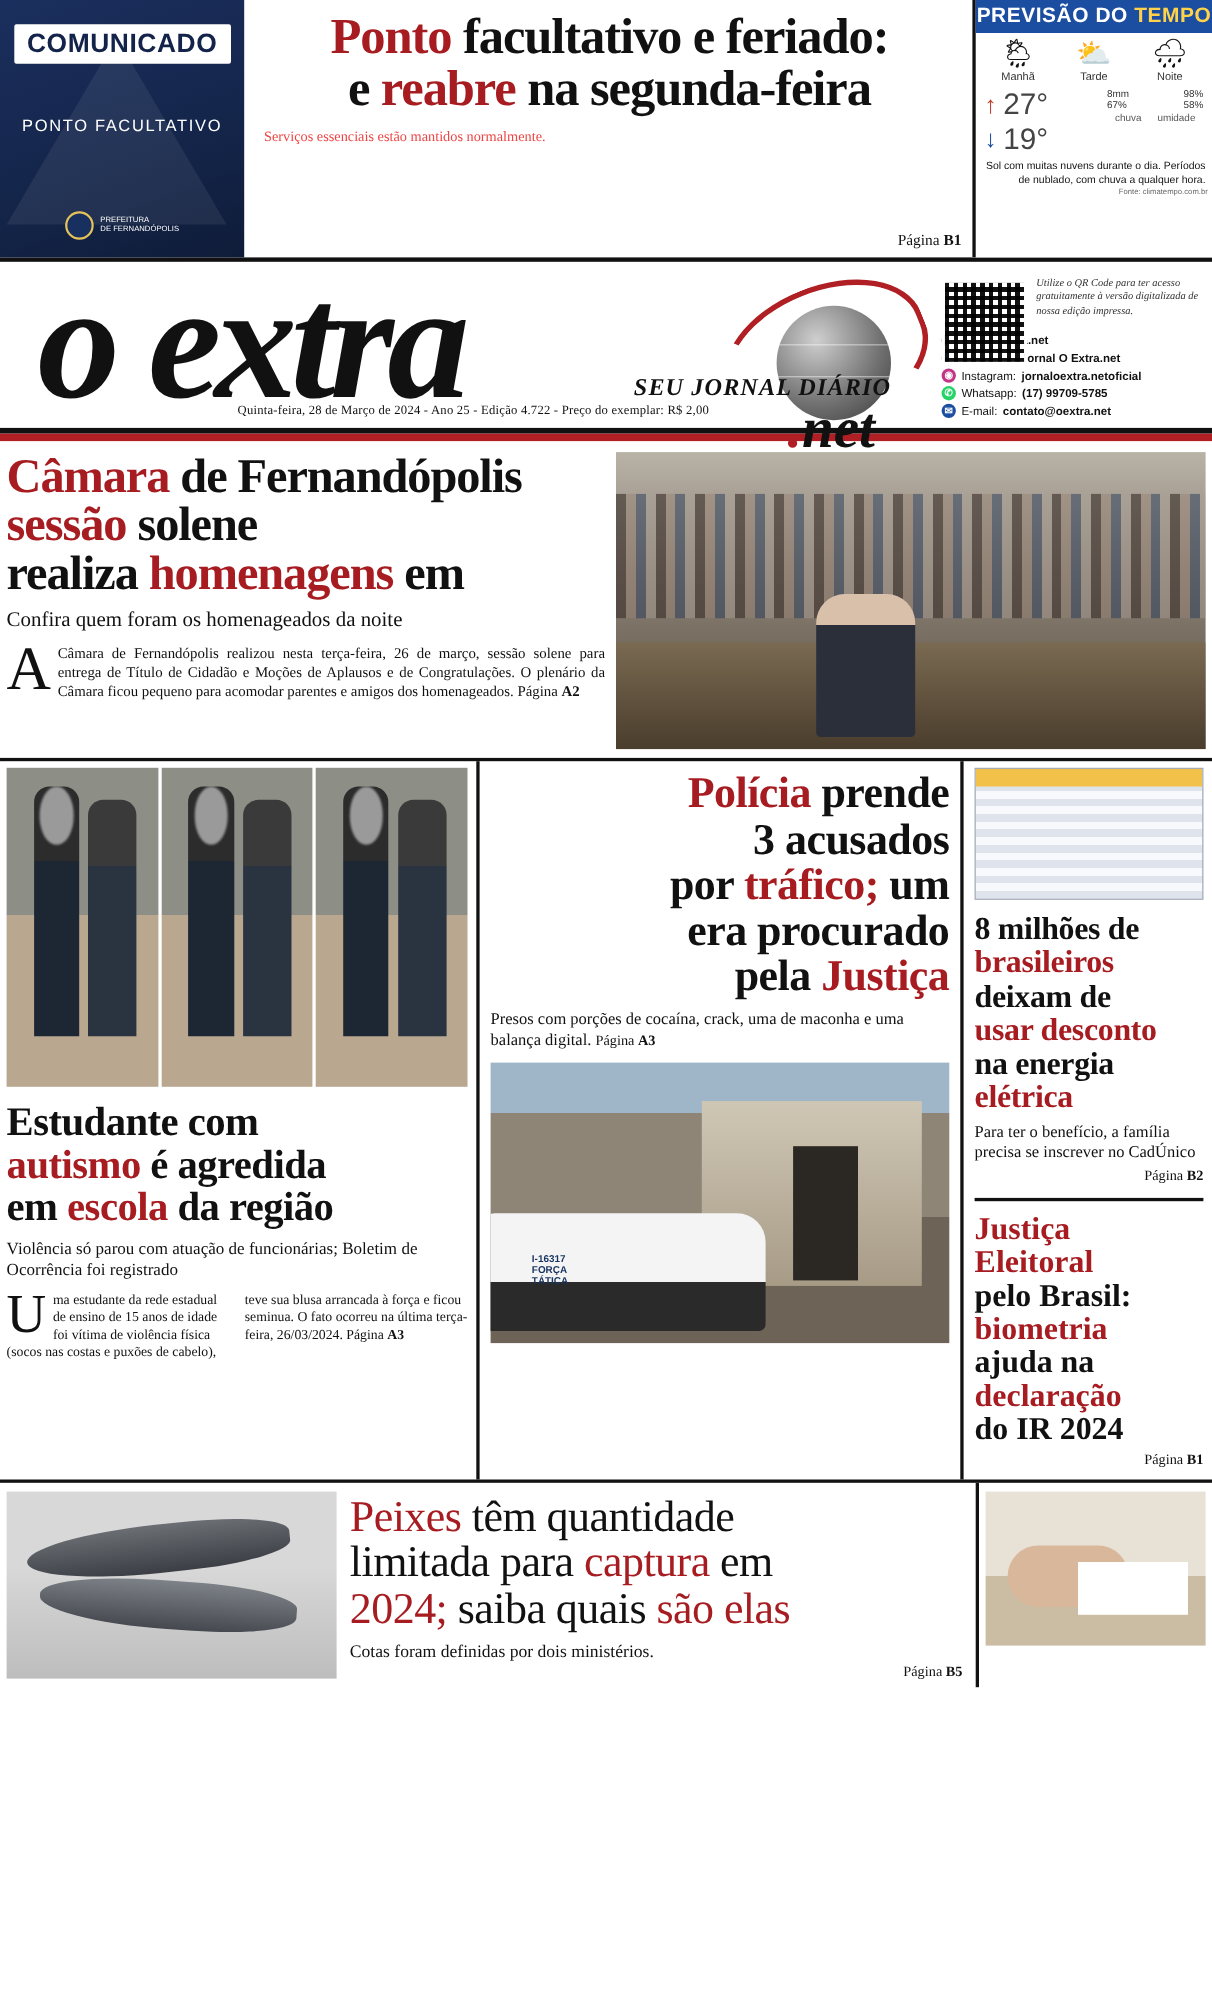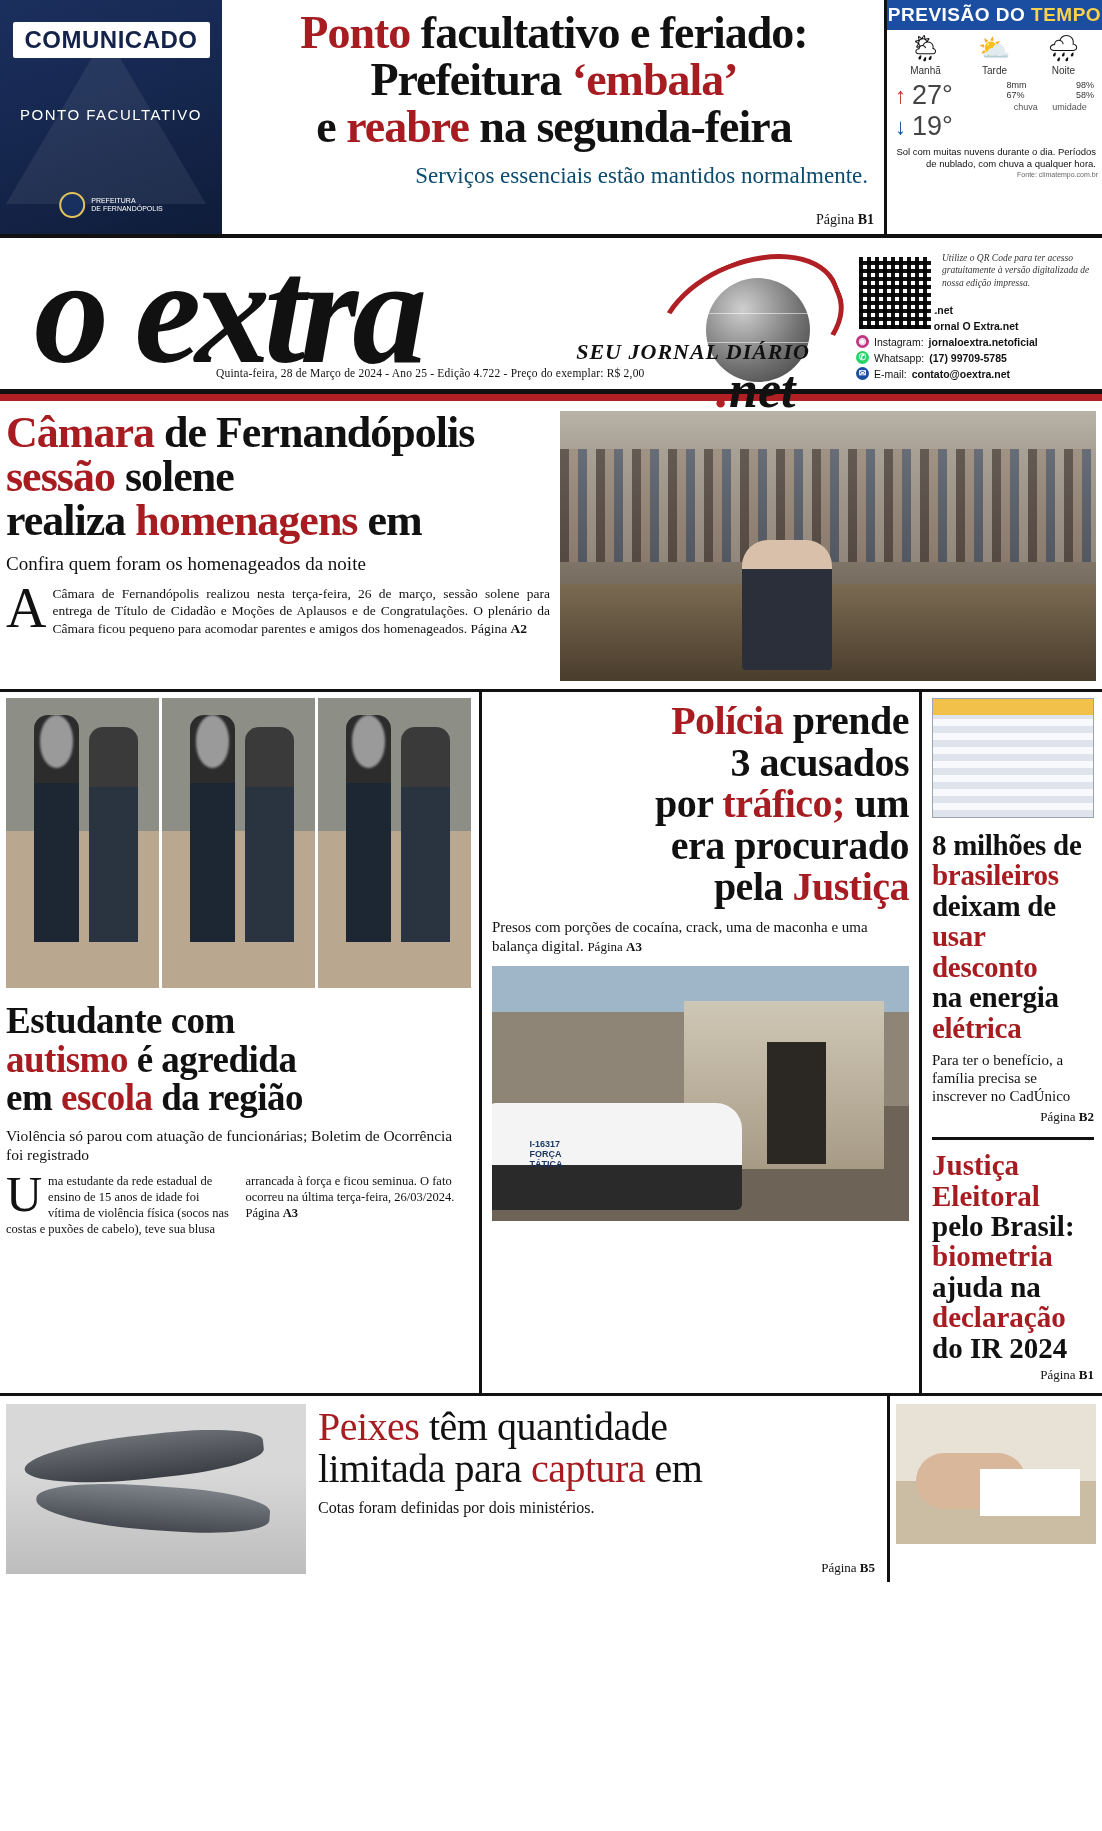--- a/index.html
+++ b/index.html
@@ -47,21 +47,21 @@
 
   .lead {
     flex: 1; padding: 10px 16px 0 18px; position: relative;
   }
   .lead h1 { margin:0; font-size:46px; line-height:1.02; font-weight:bold; letter-spacing:-1px; }
   .lead .l1 { text-align:center; }
   .lead .l2 { text-align:center; }
   .lead .l3 { text-align:center; }
   .red { color:#a71c20; }
   .lead .deck {
-    margin-top:12px; font-size:23px; text-align:right; color:#0c4a6e;
+    margin-top:12px; font-size:13px; text-align:left; color:#ef4444;
   }
   .lead .pag {
     position:absolute; right:10px; bottom:6px; font-size:14px;
   }
   .pag b { font-weight:bold; }
 
   .weather {
     width: 218px; background:#ffffff; border-left:3px solid #111; position:relative;
   }
   .weather .wtitle {
@@ -163,21 +163,21 @@
     background: linear-gradient(180deg,#7a6a52,#4a3d2c);
   }
   .sec1 .photo .man {
     position:absolute; left:34%; bottom:4%; width:90px; height:130px;
     background: linear-gradient(180deg,#d9c0ab 0 22%, #2b2f3a 22% 100%);
     border-radius:26px 26px 4px 4px;
   }
 
   
   .sec2 { display:flex; border-bottom:3px solid #111; }
-  .col-a { width:482px; border-right:3px solid #111; padding:6px 8px 10px 6px; }
+  .col-a { width:436px; border-right:3px solid #111; padding:6px 8px 10px 6px; }
   .col-b { width:440px; border-right:3px solid #111; padding:6px 10px 10px 10px; }
   .col-c { flex:1; padding:6px 8px 10px 10px; }
 
   .triptych { display:flex; gap:3px; height:290px; }
   .triptych .f { flex:1; position:relative; overflow:hidden;
     background: linear-gradient(180deg,#8d8f86 0 46%, #b9a78f 46% 100%); }
   .triptych .f .figA { position:absolute; left:18%; top:6%; width:30%; height:78%;
     background: linear-gradient(180deg,#2c2c2c 0 30%, #1d2733 30% 100%); border-radius:14px 14px 0 0; }
   .triptych .f .figB { position:absolute; right:14%; top:10%; width:32%; height:74%;
     background: linear-gradient(180deg,#3a3a3a 0 28%, #2a3440 28% 100%); border-radius:14px 14px 0 0; }
@@ -249,21 +249,20 @@
         <div class="txt">
           <div>PREFEITURA</div>
           <div>DE FERNANDÓPOLIS</div>
         </div>
       </div>
     </div>
 
     <div class="lead">
       <h1>
         <div class="l1"><span class="red">Ponto </span><span>facultativo e feriado:</span></div>
-        <div class="l2"><span>Prefeitura </span><span class="red">‘embala’</span></div>
         <div class="l3"><span>e </span><span class="red">reabre</span><span> na segunda-feira</span></div>
       </h1>
       <div class="deck">Serviços essenciais estão mantidos normalmente.</div>
       <div class="pag"><span>Página </span><b>B1</b></div>
     </div>
 
     <div class="weather">
       <div class="wtitle"><span>PREVISÃO DO </span><span class="y">TEMPO</span></div>
       <div class="wrow">
         <div class="wcell">
@@ -455,20 +454,21 @@
 
   <div class="sec3">
     <div class="fishphoto">
       <div class="fish1"></div>
       <div class="fish2"></div>
     </div>
     <div class="mid">
       <h2>
         <div><span class="red">Peixes</span><span> têm quantidade</span></div>
         <div><span>limitada</span><span> para </span><span class="red">captura</span><span> em</span></div>
+        <div><span class="red">2024;</span><span> saiba quais </span><span class="red">são elas</span></div>
       </h2>
       <div class="deck">Cotas foram definidas por dois ministérios.</div>
       <div class="pag"><span>Página </span><b>B5</b></div>
     </div>
     <div class="right">
       <div class="photo3">
         <div class="hand"></div>
         <div class="paper"></div>
       </div>
     </div>

